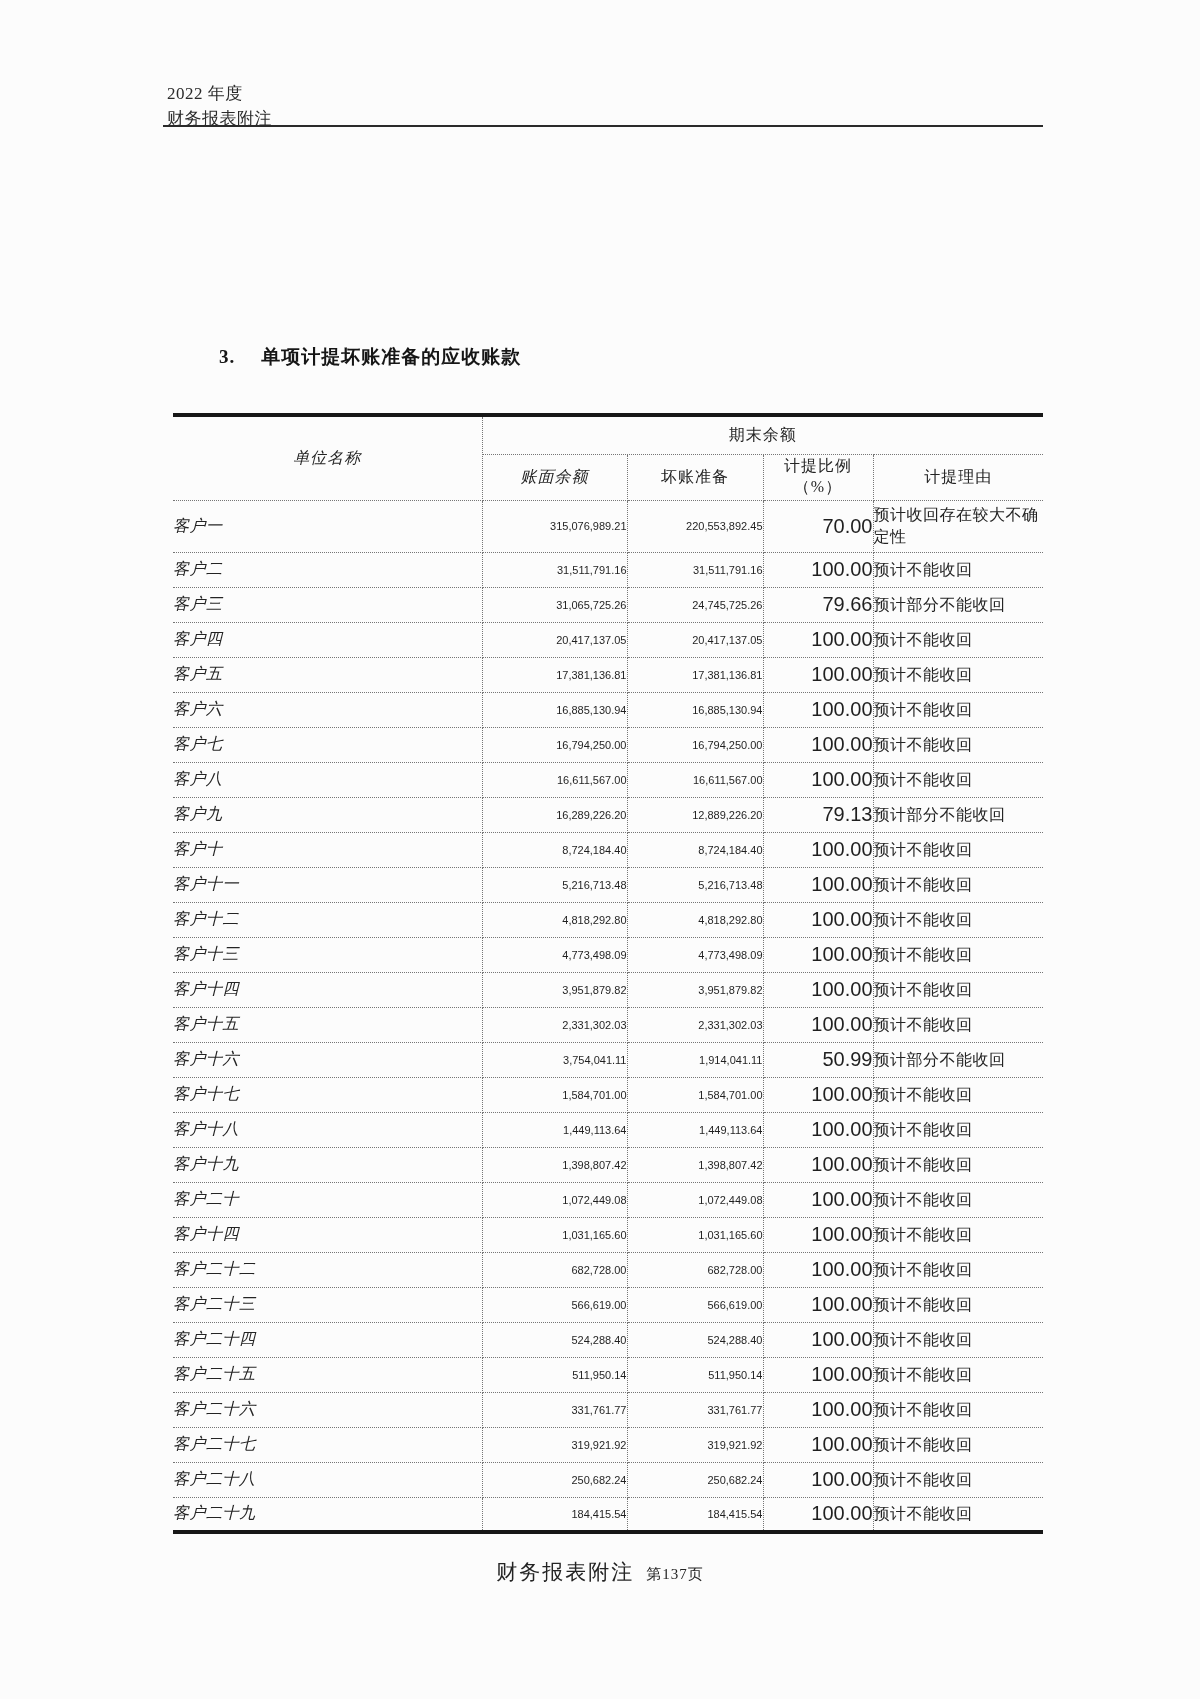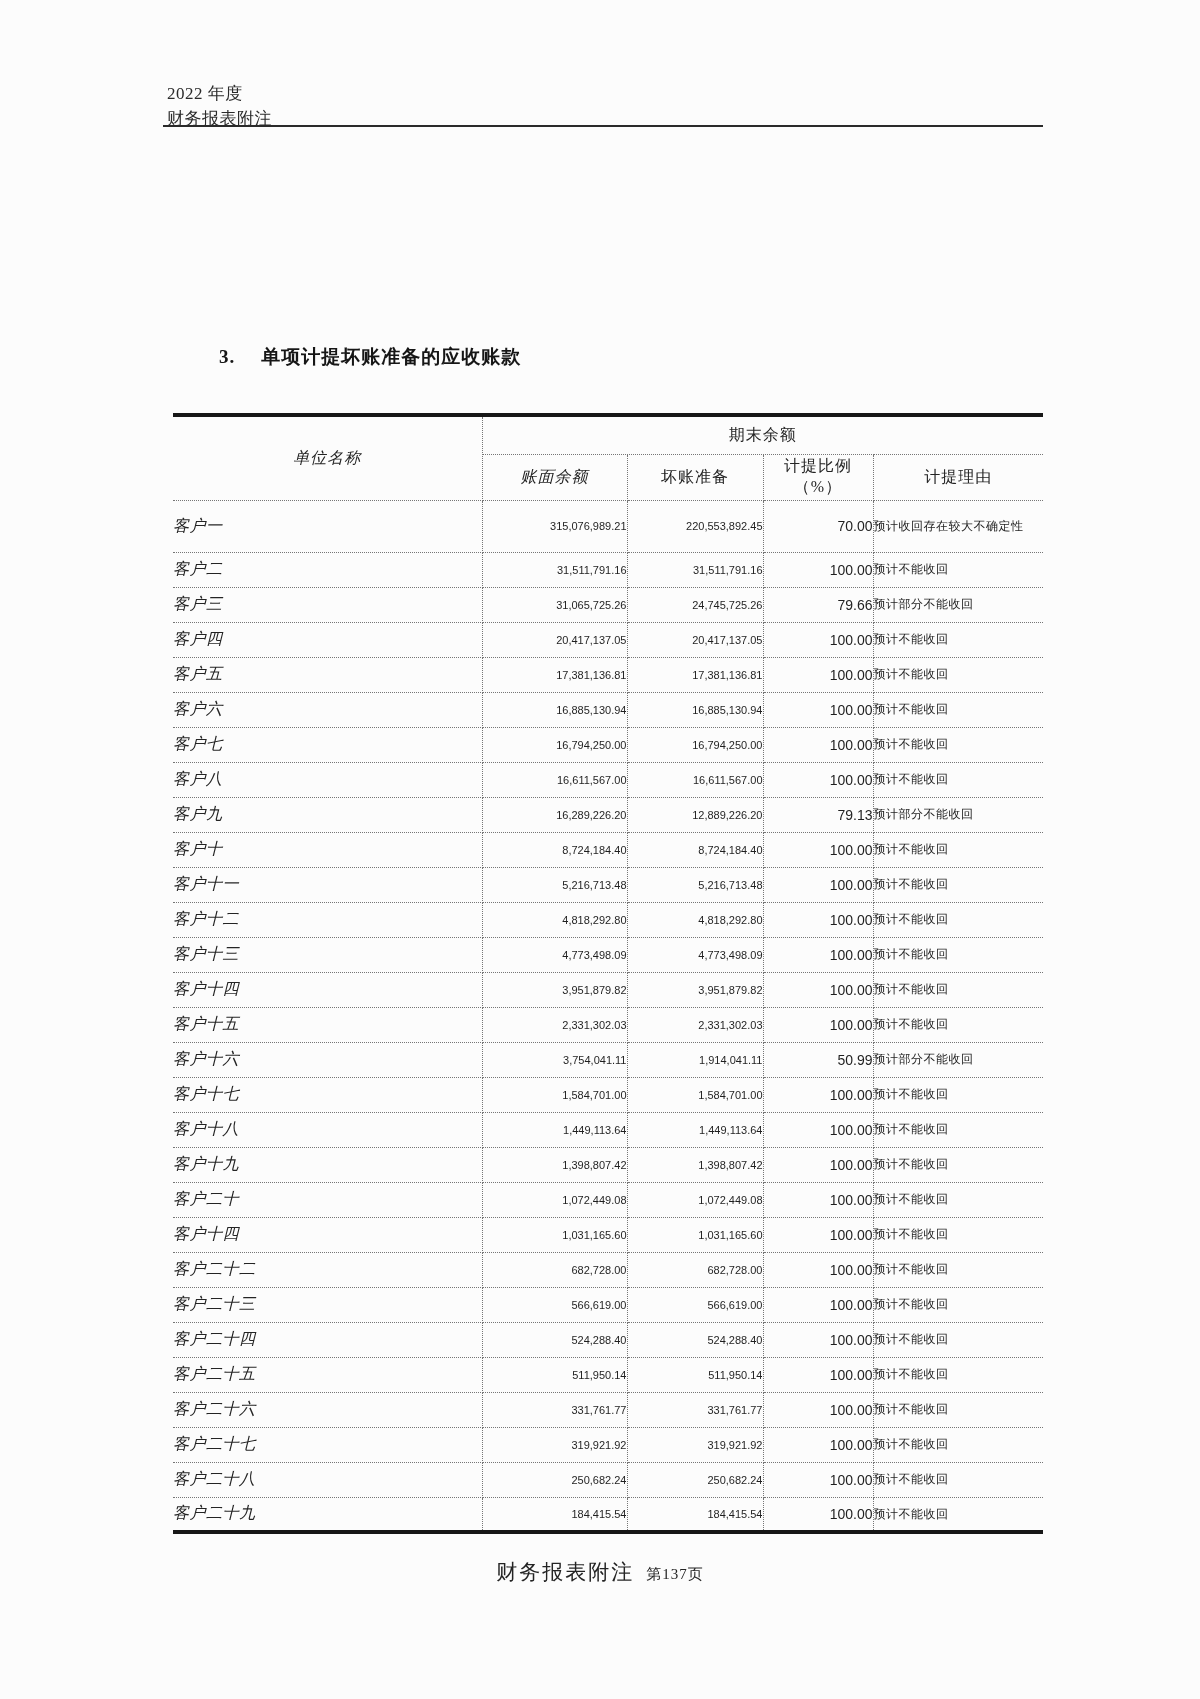--- a/index.html
+++ b/index.html
@@ -83,28 +83,28 @@
     text-align: right;
     padding-right: 12px;
     font-family: "Liberation Sans", "DejaVu Sans", sans-serif;
     font-size: 11px;
     color: #1f1f1f;
   }
   td.c-ratio {
     text-align: right;
     padding-right: 15px;
     font-family: "Liberation Sans", "DejaVu Sans", sans-serif;
-    font-size: 14px;
+    font-size: 20px;
     color: #1f1f1f;
   }
   td.c-reason {
     text-align: left;
     padding-left: 12px;
     padding-right: 24px;
-    font-size: 12px;
+    font-size: 16px;
     line-height: 1.35;
     letter-spacing: 0.5px;
   }
   .two-line { line-height: 1.3; }
   
   .page-footer {
     position: absolute;
     left: 0;
     top: 1558px;
     width: 1200px;

